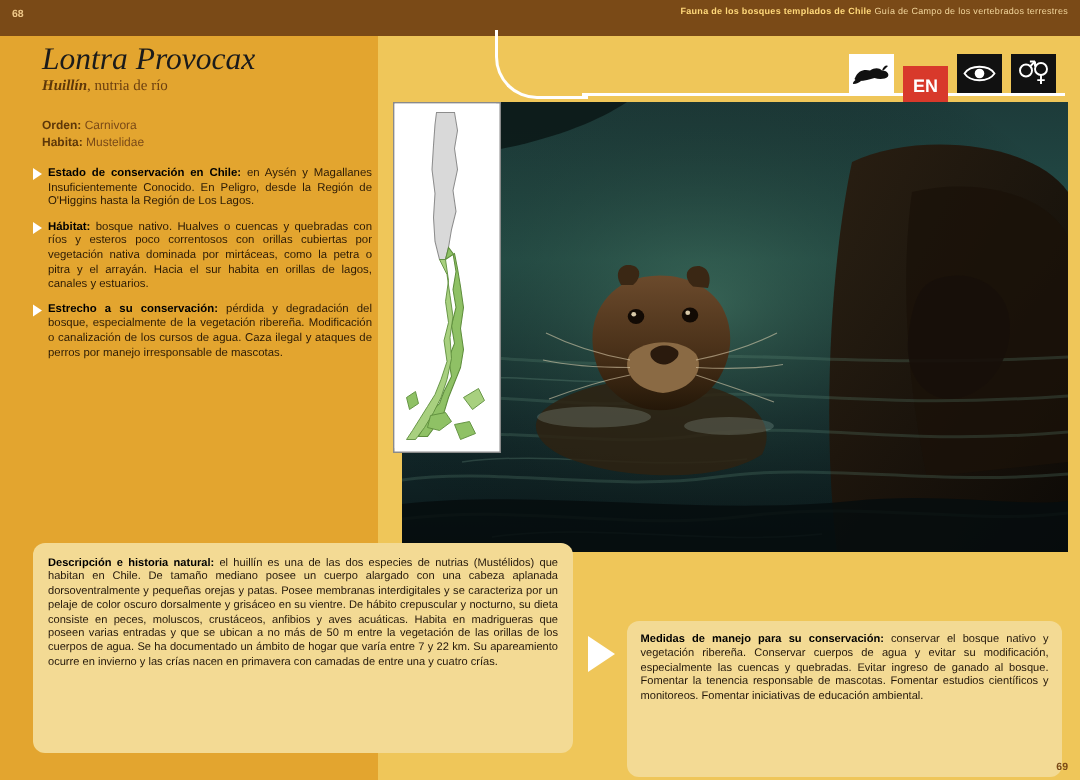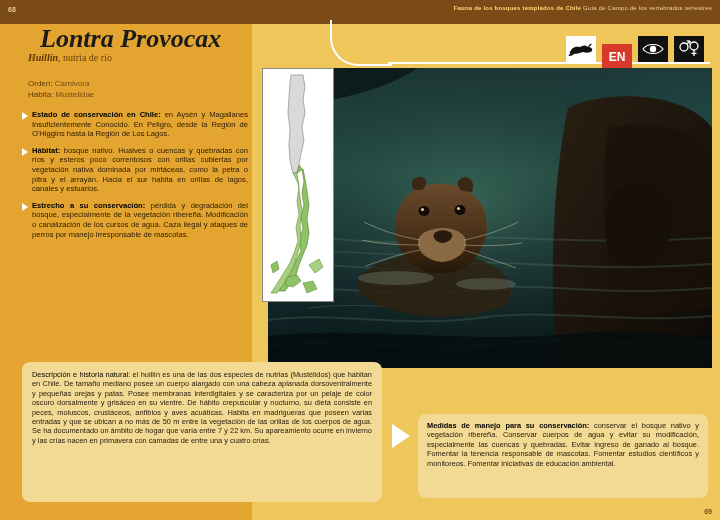--- a/index.html
+++ b/index.html
@@ -35,23 +35,22 @@
   .pagenum-top{
     position:absolute;left:8px;top:6px;color:#f0c98a;font-size:7px;font-weight:bold;
   }
   .pagenum-bottom{
     position:absolute;right:8px;bottom:5px;color:#7a4a17;font-size:7px;font-weight:bold;
   }
   
   .titleblock{position:absolute;left:28px;top:28px;width:330px;}
   .sci-name{
     font-family:"Liberation Serif", serif;
-    font-style:italic;font-weight:bold;font-size:26px;color:#1b1b1b;
+    font-style:italic;font-weight:normal;font-size:21px;color:#1b1b1b;
     line-height:22px;
-    margin-left:12px;
   }
   .common-line{
     font-family:"Liberation Serif", serif;
     font-size:10px;color:#6b3f10;margin-top:2px;
   }
   .common-line b{font-style:italic;font-weight:bold;color:#5d3709;}
   
   .curve{
     position:absolute;left:330px;top:20px;width:60px;height:44px;
     border-left:2px solid #fff;border-bottom:2px solid #fff;
@@ -64,21 +63,21 @@
   
   .iconstrip{position:absolute;right:16px;top:28px;display:flex;gap:6px;align-items:center;}
   .icbox{
     width:30px;height:26px;background:#111;display:flex;align-items:center;justify-content:center;
   }
   .icbox.red{background:#d8392b;color:#fff;font-weight:bold;font-size:12px;font-family:"Liberation Sans",sans-serif;margin-top:16px;}
   .icbox.white{background:#fff;}
   .icbox svg{display:block;}
   
   .taxo{position:absolute;left:28px;top:78px;font-size:8px;line-height:11px;}
-  .taxo .lbl{color:#5d3709;font-weight:normal;}
+  .taxo .lbl{color:#5d3709;font-weight:bold;}
   .taxo .val{color:#7a4a17;}
   
   .bullets{position:absolute;left:22px;top:110px;width:226px;}
   .bullet{display:flex;margin-bottom:7px;}
   .tri{
     width:0;height:0;border-left:6px solid #ffffff;
     border-top:4px solid transparent;border-bottom:4px solid transparent;
     margin-top:2px;margin-right:4px;flex:none;
   }
   .btext{
@@ -98,24 +97,24 @@
     overflow:hidden;background:#0b1418;
   }
   
   .descbox{
     position:absolute;left:22px;top:362px;width:360px;height:140px;
     background:#f3da94;border-radius:8px;padding:8px 10px;box-sizing:border-box;
   }
   .descbox .dtext{
     font-size:7.4px;line-height:9.4px;color:#23170a;text-align:justify;
   }
-  .descbox .dtext b{font-weight:normal;color:#000;}
+  .descbox .dtext b{font-weight:bold;color:#000;}
   
   .measbox{
-    position:absolute;left:418px;top:414px;width:290px;height:84px;
+    position:absolute;left:418px;top:414px;width:290px;height:104px;
     background:#f3da94;border-radius:8px;padding:7px 9px;box-sizing:border-box;
   }
   .measbox .dtext{font-size:7.4px;line-height:9.4px;color:#23170a;text-align:justify;}
   .measbox .dtext b{font-weight:bold;color:#000;}
   .meas-tri{
     position:absolute;left:392px;top:424px;width:0;height:0;
     border-left:18px solid #ffffff;border-top:12px solid transparent;border-bottom:12px solid transparent;
   }
 </style>
 </head>

